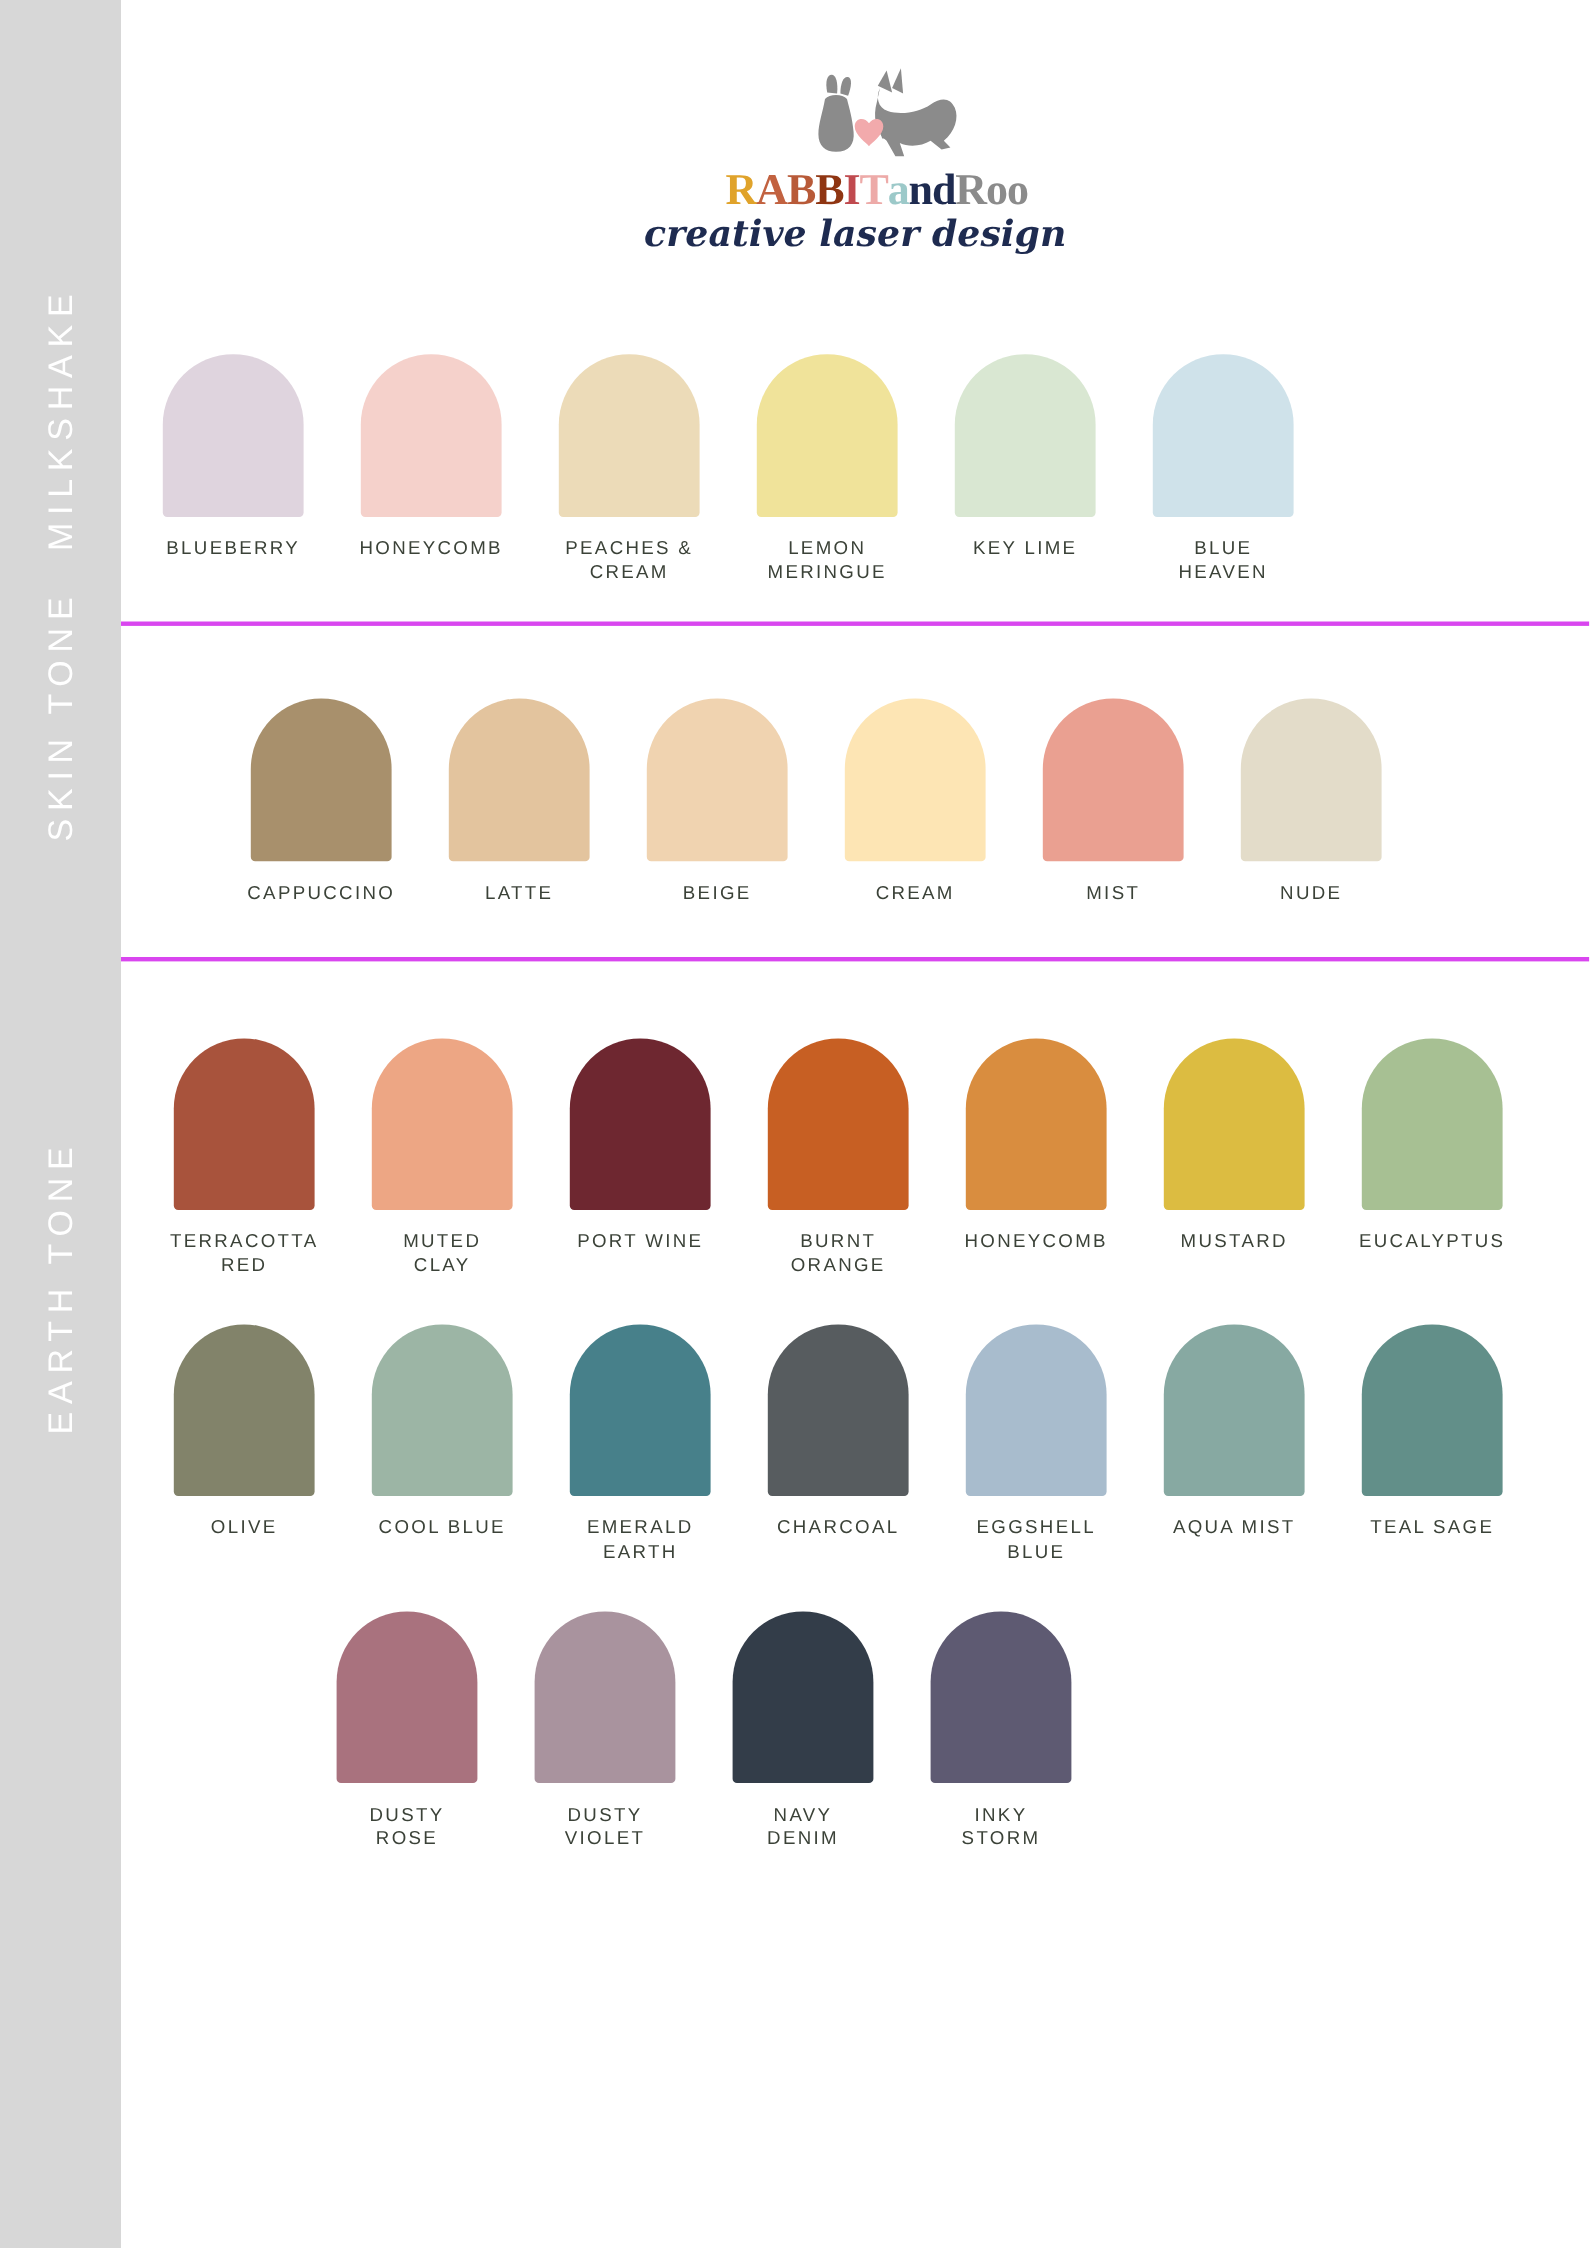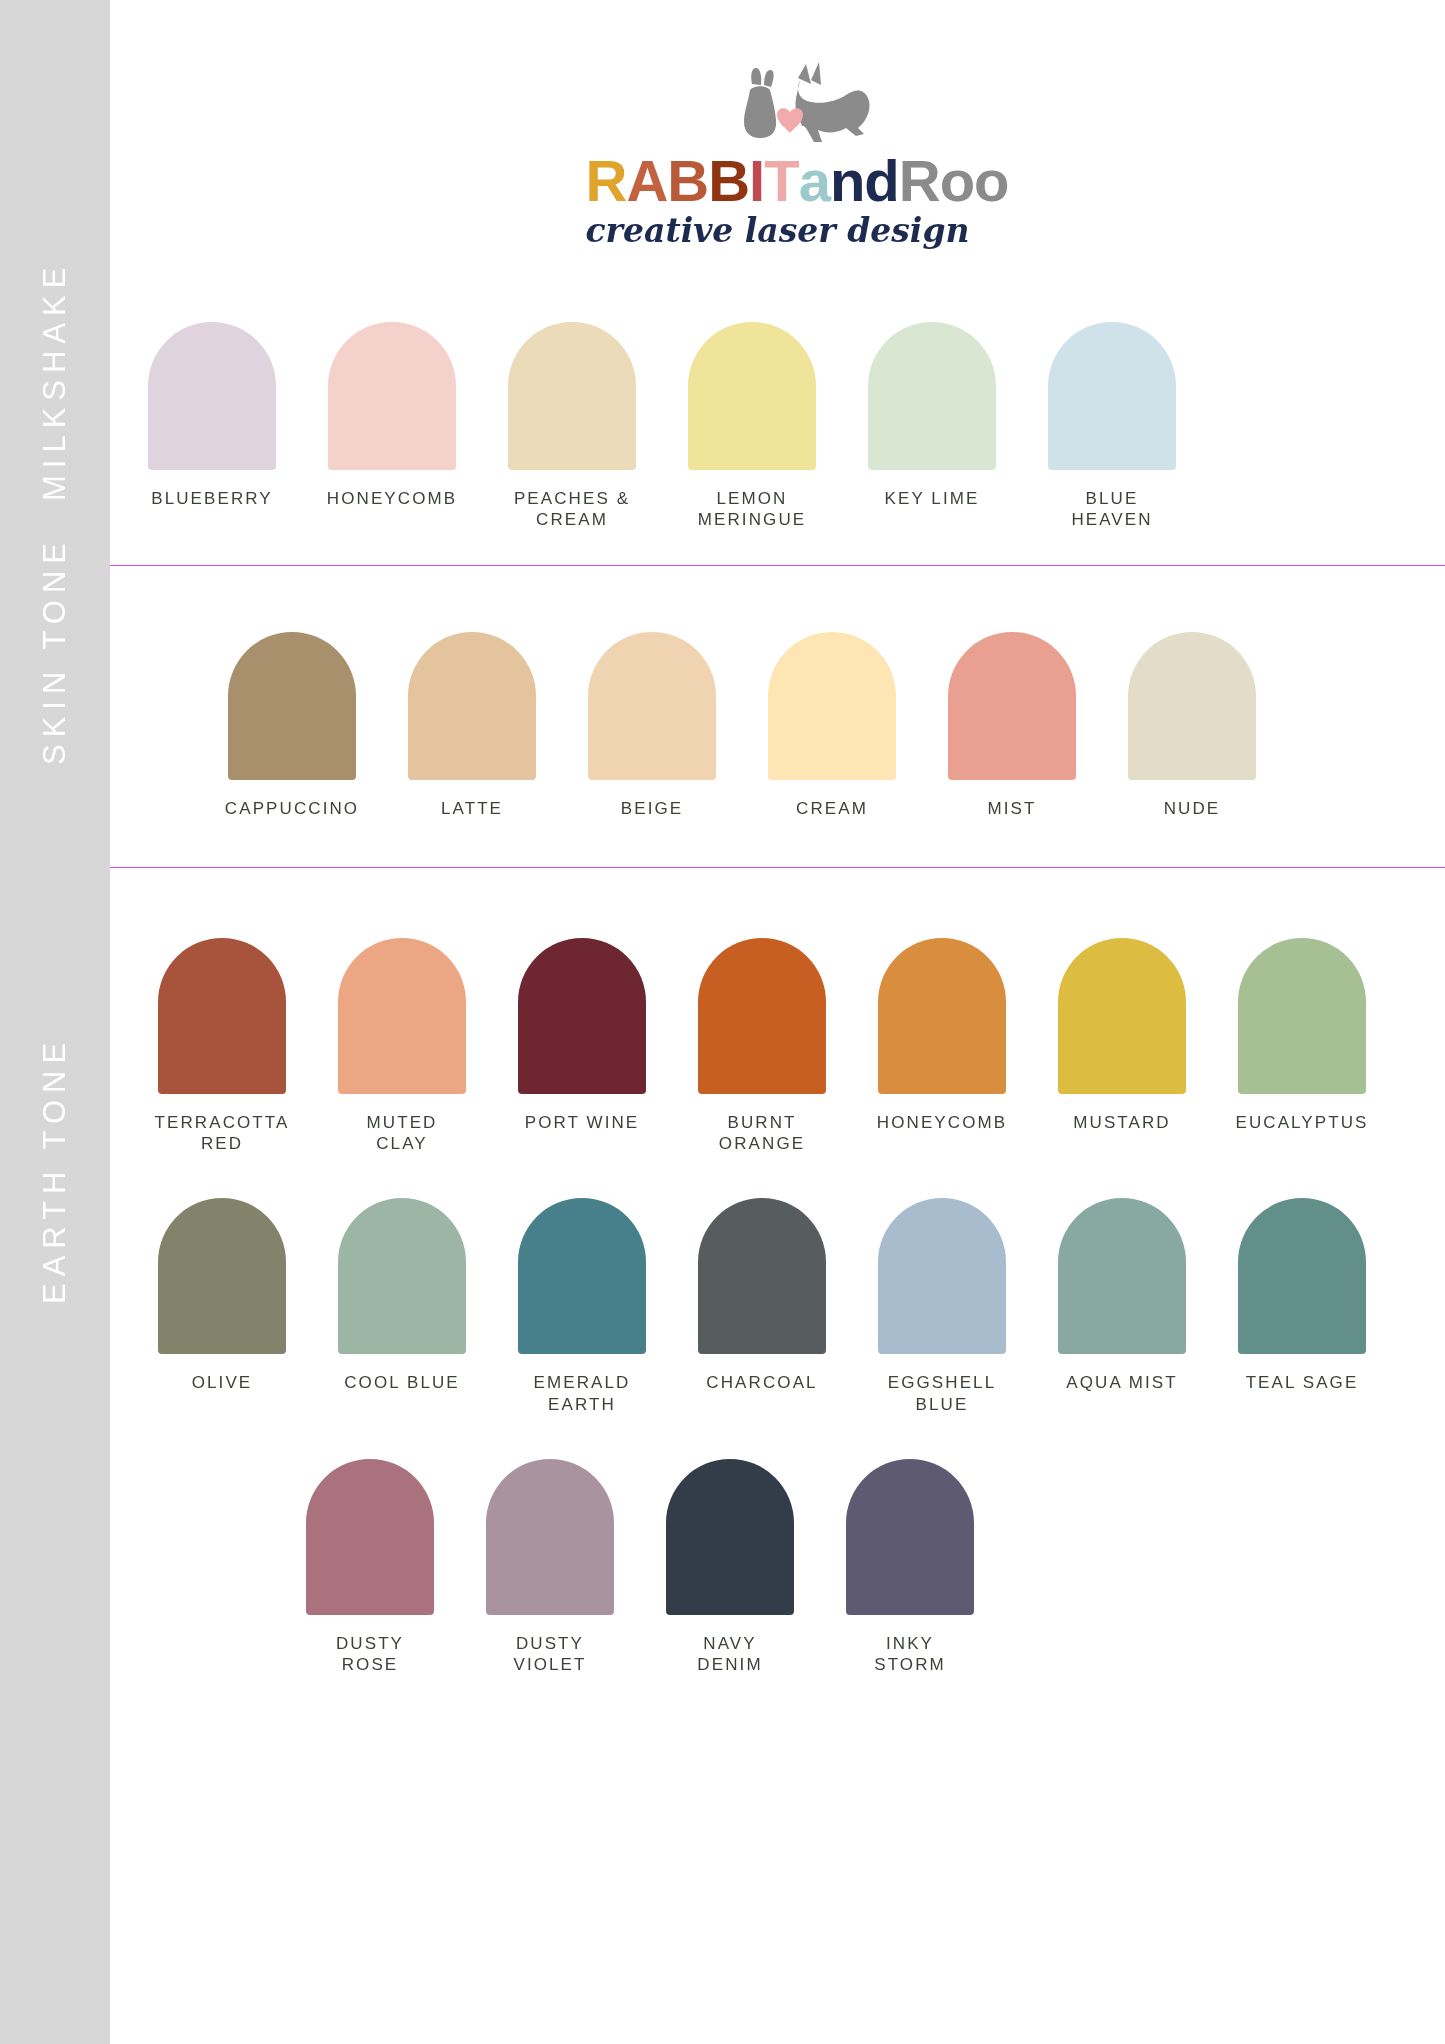--- a/index.html
+++ b/index.html
@@ -50,38 +50,38 @@
     width: 1335px;
     height: 2044px;
     background: #ffffff;
   }
 
   .section {
     position: relative;
     width: 100%;
   }
   .section-divider {
-    border-bottom: 1px solid #d946ef;
+    border-bottom: 4px solid #d946ef;
   }
 
   
   .logo-block {
     position: relative;
     height: 300px;
     display: flex;
     flex-direction: column;
     align-items: center;
     justify-content: flex-start;
     padding-top: 58px;
   }
   .logo-mark { width: 200px; height: 92px; display: block; }
   .logo-word {
-    font-family: Liberation Sans, sans-serif;
+    font-family: Liberation Serif, serif;
     font-weight: 700;
-    font-size: 58px;
+    font-size: 40px;
     letter-spacing: -1px;
     line-height: 1;
     margin-top: 2px;
     white-space: nowrap;
     margin-left: 39px;
   }
   .logo-word span { display: inline-block; }
   .logo-tag {
     font-family: "DejaVu Serif", serif;
     font-weight: 700;

